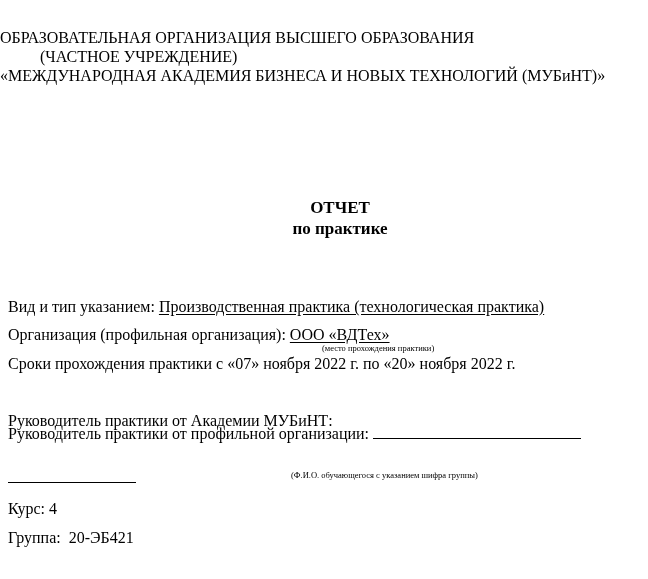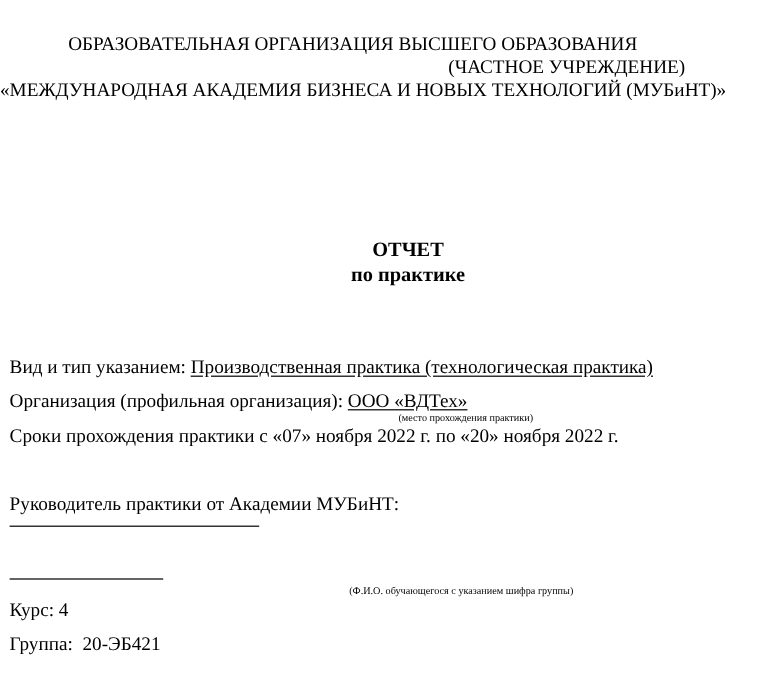--- a/index.html
+++ b/index.html
@@ -2,21 +2,21 @@
 <html><head>
   <meta charset="utf-8">
   <style>
     html, body { margin: 0; padding: 0; background: #ffffff; }
     body {
       width: 648px; height: 579px; position: relative; overflow: hidden;
       font-family: "Liberation Serif", "DejaVu Serif", serif;
       color: #000000;
     }
     .abs { position: absolute; white-space: nowrap; }
-    .center { left: 0; width: 531px; text-align: right; }
+    .center { left: 0; width: 531px; text-align: left; }
     .hdr { font-size: 16px; line-height: 19px; }
     .title { font-size: 17px; font-weight: bold; line-height: 22px; }
     .line { font-size: 16px; left: 8px; line-height: 20px; }
     .u { text-decoration: underline; text-underline-offset: 2px; }
     .blank { display: inline-block; border-bottom: 1px solid #000; vertical-align: baseline; height: 14px; }
     .small { font-size: 8.5px; line-height: 10px; }
   </style>
 </head>
 <body>
 
@@ -29,34 +29,34 @@
   <div class="abs title" style="top:197px; left:0; width:680px; text-align:center;">ОТЧЕТ</div>
   <div class="abs title" style="top:218px; left:0; width:680px; text-align:center;">по практике</div>
 
   <div class="abs line" style="top:297px;">
     <span>Вид и тип указанием: </span><span class="u">Производственная практика (технологическая практика)</span>
   </div>
 
   <div class="abs line" style="top:325px;">
     <span>Организация (профильная организация): </span><span class="u">ООО «ВДТех»</span>
   </div>
-  <div class="abs small" style="top:343px; left:332px;">(место прохождения практики)</div>
+  <div class="abs small" style="top:343px; left:322px;">(место прохождения практики)</div>
 
   <div class="abs line" style="top:354px;text-align:right;">Сроки прохождения практики с «07» ноября 2022 г. по «20» ноября 2022 г.</div>
 
   <div class="abs line" style="top:368px;margin-top:43px;">Руководитель практики от Академии МУБиНТ:</div>
 
   <div class="abs line" style="top:424px;">
-    <span class="blank" style="width:208px;"></span>
+    <span>Руководитель практики от профильной организации: </span><span class="blank" style="width:208px;"></span>
   </div>
 
   <div class="abs line" style="top:468px;">
     <span class="blank" style="width:128px;"></span>
   </div>
-  <div class="abs small" style="top:487px; left:291px;">(Ф.И.О. обучающегося с указанием шифра группы)</div>
+  <div class="abs small" style="top:470px; left:291px;">(Ф.И.О. обучающегося с указанием шифра группы)</div>
 
   <div class="abs line" style="top:499px;">
     <span>Курс: </span><span>4</span>
   </div>
 
   <div class="abs line" style="top:528px;">
     <span style="white-space:pre;">Группа:  </span><span>20-ЭБ421</span>
   </div>
 
 </div>

